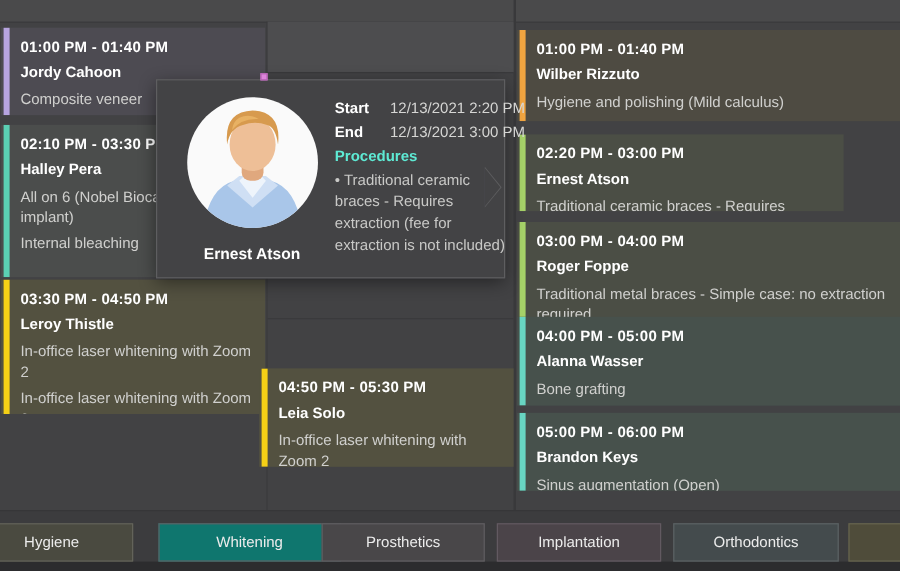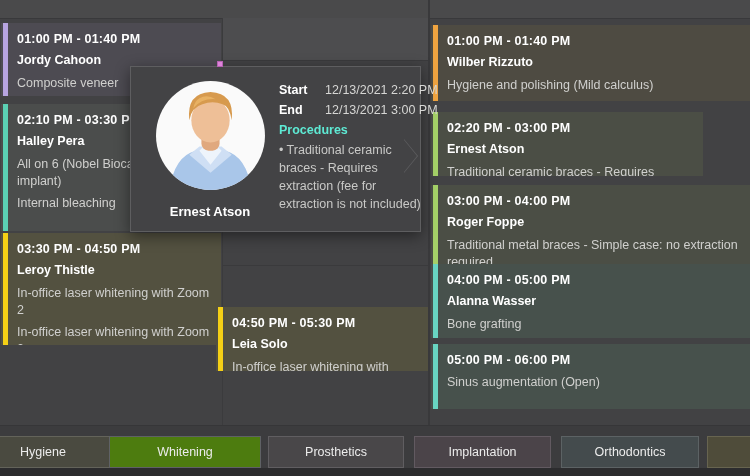--- a/index.html
+++ b/index.html
@@ -49,21 +49,21 @@
   .sel-handle{position:absolute;left:217px;top:61px;width:6px;height:6px;background:#dd84da;border:1px solid #b561b2;box-sizing:border-box;z-index:25;}
   
   .tabbar{position:absolute;left:0;top:425px;width:750px;height:43px;background:#3c3c3e;border-top:1px solid #363638;}
   .bottom-strip{position:absolute;left:0;top:468px;width:750px;height:8px;background:#2c2c2e;}
   .tab{
     position:absolute;top:436px;height:32px;line-height:30px;z-index:6;
     box-sizing:border-box;border:1px solid #606060;
     text-align:center;font-size:12.5px;color:#ececec;cursor:default;
   }
   .tab-hygiene{left:-25px;width:136px;background:#4a4a40;border-color:#63635a;}
-  .tab-whitening{left:109px;width:152px;background:#4d7c0f;border-color:#5f6165;}
+  .tab-whitening{left:132px;width:152px;background:#0f766e;border-color:#5f6165;}
   .tab-prosthetics{left:268px;width:136px;background:#494749;border-color:#605e61;}
   .tab-implantation{left:414px;width:137px;background:#4b4449;border-color:#625a61;}
   .tab-orthodontics{left:561px;width:138px;background:#444b4d;border-color:#5c6264;}
   .tab-partial{left:707px;width:55px;background:#4f4c3a;border-color:#676450;}
 </style>
 </head>
 <body>
 
 <div id="stage">
 
@@ -90,21 +90,21 @@
   </div>
 
   <div class="card cat-yellow" style="left:1px;top:233px;width:220px;height:112px;">
     <div class="bar"></div>
     <div class="time">03:30 PM - 04:50 PM</div>
     <div class="pname">Leroy Thistle</div>
     <div class="desc">In-office laser whitening with Zoom 2</div>
     <div class="desc">In-office laser whitening with Zoom 2</div>
   </div>
 
-  <div class="card cat-yellow" style="left:216px;top:307px;width:212px;height:64px;">
+  <div class="card cat-yellow" style="left:216px;top:307px;width:212px;height:82px;">
     <div class="bar"></div>
     <div class="time">04:50 PM - 05:30 PM</div>
     <div class="pname">Leia Solo</div>
     <div class="desc">In-office laser whitening with Zoom 2</div>
   </div>
 
   <div class="card cat-orange" style="left:431px;top:25px;width:319px;height:76px;">
     <div class="bar"></div>
     <div class="time">01:00 PM - 01:40 PM</div>
     <div class="pname">Wilber Rizzuto</div>
@@ -128,20 +128,21 @@
   <div class="card cat-aqua" style="left:431px;top:264px;width:319px;height:74px;">
     <div class="bar"></div>
     <div class="time">04:00 PM - 05:00 PM</div>
     <div class="pname">Alanna Wasser</div>
     <div class="desc">Bone grafting</div>
   </div>
 
   <div class="card cat-aqua" style="left:431px;top:344px;width:319px;height:65px;">
     <div class="bar"></div>
     <div class="time">05:00 PM - 06:00 PM</div>
+    <div class="pname">Brandon Keys</div>
     <div class="desc">Sinus augmentation (Open)</div>
   </div>
 
   <div class="sel-handle"></div>
 
   <div class="tooltip">
     <div class="tt-left">
       <svg class="tt-photo" viewBox="0 0 110 110">
         <defs>
             <clipPath id="avclip">

